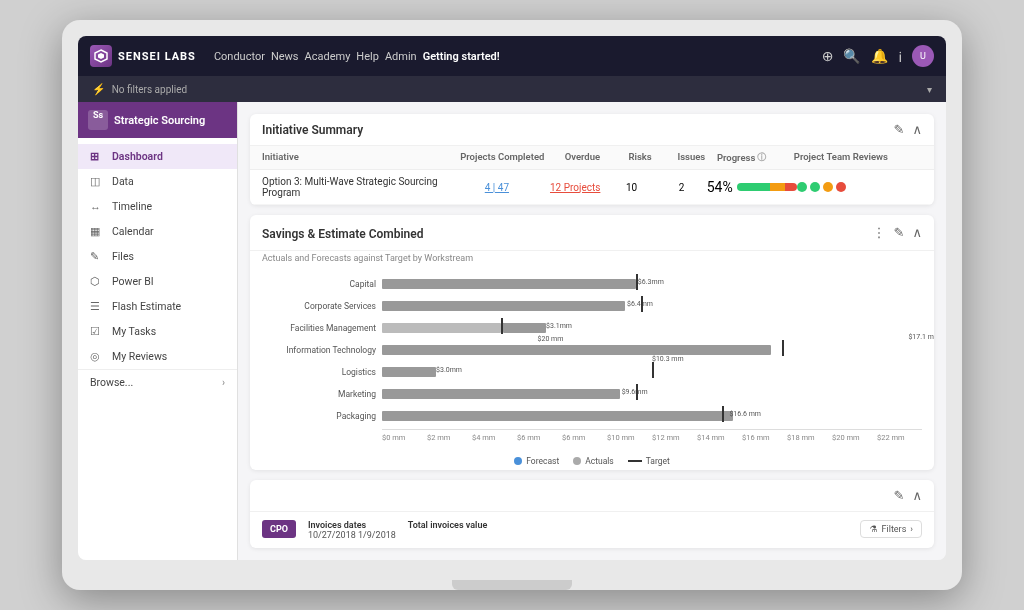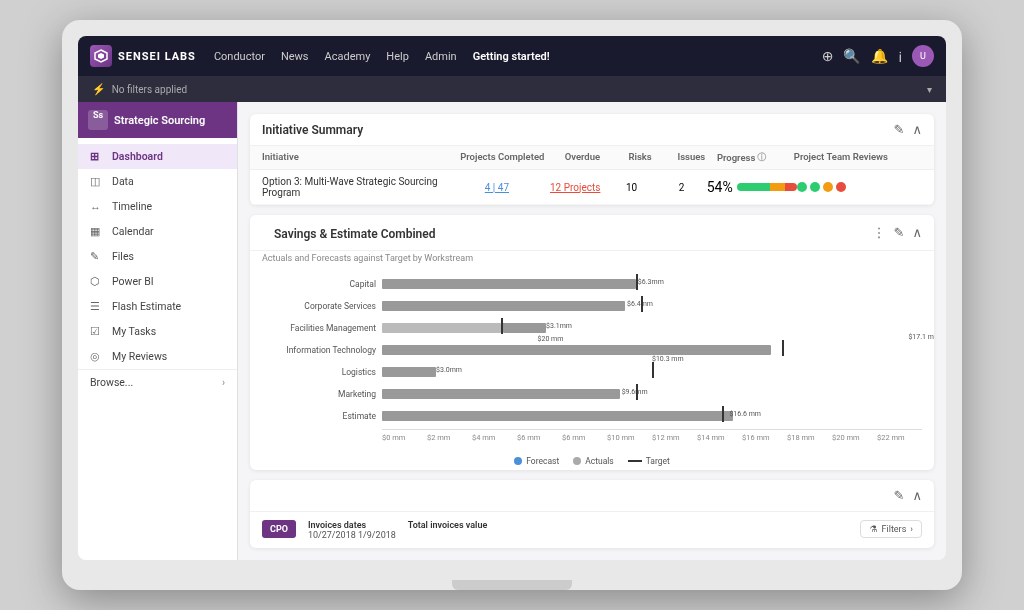--- a/index.html
+++ b/index.html
@@ -72,21 +72,21 @@
     }
     .logo-text {
       color: white;
       font-size: 11px;
       font-weight: 700;
       letter-spacing: 1px;
     }
     .nav-items {
       display: flex;
       align-items: flex-end;
-      gap: 16px;
+      gap: 6px;
       flex: 1;
     }
     .nav-item {
       color: #ccc;
       font-size: 11px;
       cursor: pointer;
     }
     .nav-icons {
       display: flex;
       align-items: center;
@@ -564,21 +564,21 @@
                 <span class="review-dot" style="background:#2ecc71;"></span>
                 <span class="review-dot" style="background:#f39c12;"></span>
                 <span class="review-dot" style="background:#e74c3c;"></span>
               </div>
             </div>
           </div>
         </div>
 
         <div class="card">
           <div class="card-header">
-            <div style="flex:1;margin-left:12px;">
+            <div style="flex:1;">
               <span class="card-title">Savings &amp; Estimate Combined</span>
             </div>
             <div class="card-actions">
               <span class="card-action-btn">⋮</span>
               <span class="card-action-btn">✎</span>
               <span class="card-action-btn">∧</span>
             </div>
           </div>
           <div class="chart-subtitle">Actuals and Forecasts against Target by Workstream</div>
           <div class="chart-area">
@@ -643,21 +643,21 @@
               <div class="chart-label">Marketing</div>
               <div class="chart-bars">
                 <div class="bar" style="width:44%;">
                   <span class="bar-label">$9.6mm</span>
                 </div>
                 <div class="target-line" style="left:47%;"></div>
               </div>
             </div>
 
             <div class="chart-row">
-              <div class="chart-label">Estimate</div>
+              <div class="chart-label">Packaging</div>
               <div class="chart-bars">
                 <div class="bar" style="width:65%;">
                   <span class="bar-label">$16.6 mm</span>
                 </div>
                 <div class="target-line" style="left:63%;"></div>
               </div>
             </div>
 
             <div class="x-axis">
               <div class="x-tick">$0 mm</div>

